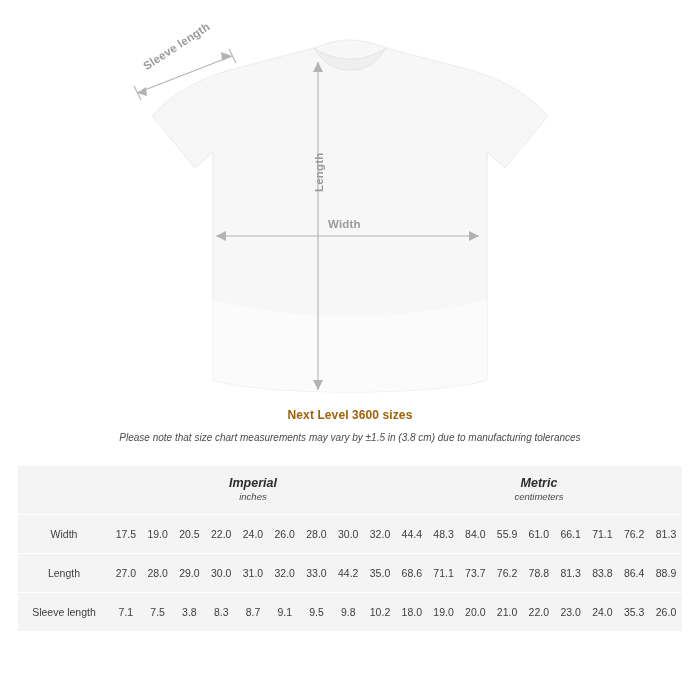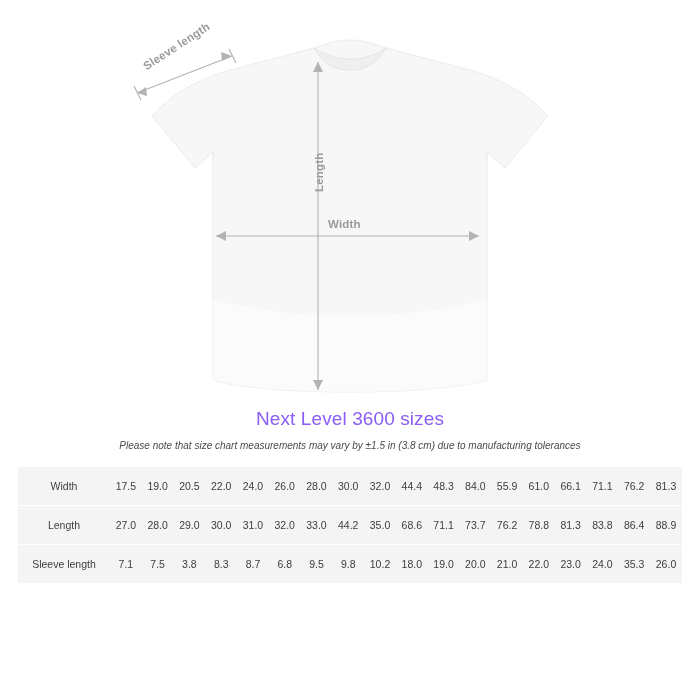--- a/index.html
+++ b/index.html
@@ -62,23 +62,23 @@
     left: 328px;
     top: 218px;
   }
 
   
   .title-block {
     text-align: center;
     margin-top: 8px;
   }
   .chart-title {
-    font-size: 19px;
-    font-weight: 400;
-    color: #8b5cf6;
+    font-size: 12px;
+    font-weight: 700;
+    color: #a16207;
     margin: 0;
     letter-spacing: 0.1px;
   }
   .chart-note {
     font-size: 10px;
     font-style: italic;
     color: #4a4a4a;
     margin: 10px 0 0 0;
   }
 
@@ -203,20 +203,31 @@
   </div>
 
   <div class="title-block">
     <h1 class="chart-title">Next Level 3600 sizes</h1>
     <p class="chart-note">Please note that size chart measurements may vary by ±1.5 in (3.8 cm) due to manufacturing tolerances</p>
   </div>
 
   <div class="table-wrap">
     <table class="size-table">
       <tbody>
+        <tr class="unit-head">
+          <td class="col-label"></td>
+          <td colspan="9">
+            <div class="unit-name">Imperial</div>
+            <div class="unit-sub">inches</div>
+          </td>
+          <td colspan="9" class="vline">
+            <div class="unit-name">Metric</div>
+            <div class="unit-sub">centimeters</div>
+          </td>
+        </tr>
 
 
         <tr class="row-sep">
           <td class="col-label">Width</td>
           <td>17.5</td>
           <td>19.0</td>
           <td>20.5</td>
           <td>22.0</td>
           <td>24.0</td>
           <td>26.0</td>
@@ -256,21 +267,21 @@
           <td>88.9</td>
         </tr>
 
         <tr class="row-sep">
           <td class="col-label">Sleeve length</td>
           <td>7.1</td>
           <td>7.5</td>
           <td>3.8</td>
           <td>8.3</td>
           <td>8.7</td>
-          <td>6.8</td>
+          <td>9.1</td>
           <td>9.5</td>
           <td>9.8</td>
           <td>10.2</td>
           <td class="vline">18.0</td>
           <td>19.0</td>
           <td>20.0</td>
           <td>21.0</td>
           <td>22.0</td>
           <td>23.0</td>
           <td>24.0</td>

